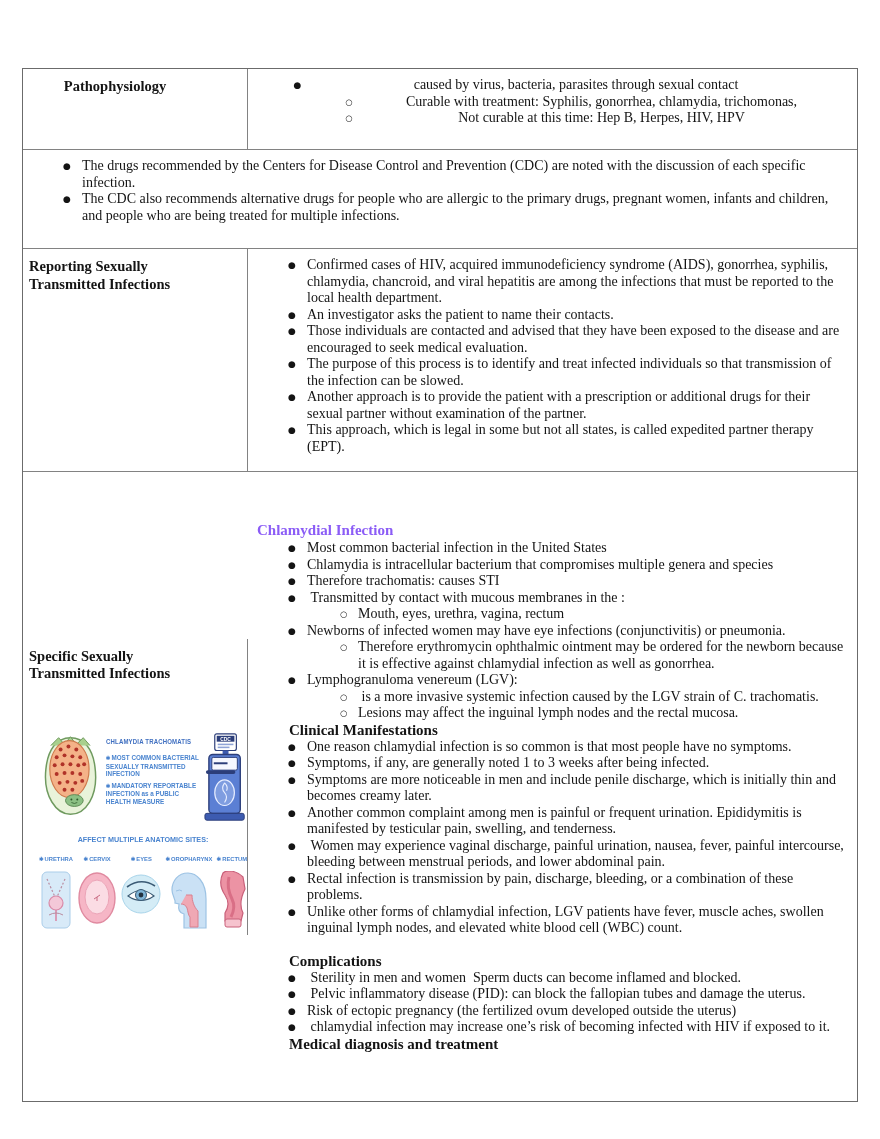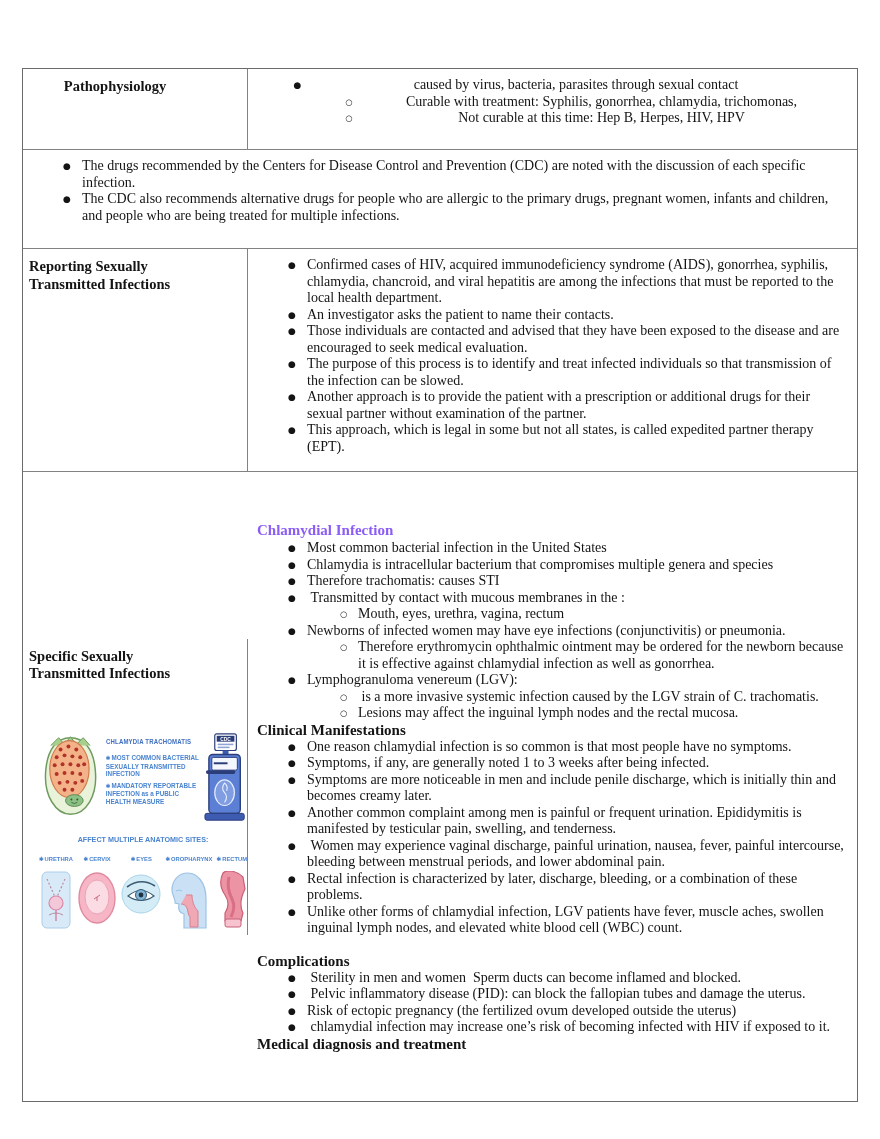--- a/index.html
+++ b/index.html
@@ -19,21 +19,21 @@
   }
   .cell-h .hdr{display:block;max-width:172px;}
   .cell-c{flex:1;box-sizing:border-box;padding:8px 12px 6px 9px;font-size:14px;line-height:16.5px;}
   .r1{min-height:80px;} .r2{min-height:98px;} .r3{min-height:222px;} .r4{min-height:629px;align-items:center;}
   .li{display:flex;}
   .li .mk{flex:none;width:19px;margin-left:31px;font-family:"DejaVu Sans",sans-serif;
           font-size:9px;line-height:16.5px;}
   .li.sub .mk{margin-left:83px;width:18px;font-size:8.5px;}
   .li .tx{flex:1;white-space:pre-wrap;}
   .red-head{font-weight:bold;font-size:15px;color:#8b5cf6;line-height:17px;margin-bottom:1px;}
-  .sec-head{font-weight:bold;font-size:15px;line-height:17px;}
+  .sec-head{font-weight:bold;font-size:15px;line-height:17px;margin-left:32px;}
   .spacer{height:16px;}
 
   
   .illus{width:208px;margin:48px 0 0 10px;font-family:"Liberation Sans",sans-serif;}
   .illus-top{display:flex;align-items:flex-start;height:94px;}
   .illus-midtext{width:94px;margin:2px 2px 0 4px;}
   .illus-title{display:block;font-size:7px;font-weight:bold;color:#3f6fc0;white-space:nowrap;
                transform:scaleX(.86);transform-origin:left top;letter-spacing:.2px;}
   .illus-b{margin-top:4px;font-size:6.3px;font-weight:bold;color:#4a84cf;line-height:7.6px;}
   .ast{color:#4a84cf;font-size:5.5px;margin-right:1px;}
@@ -285,21 +285,21 @@
         <div class="li">
           <span class="mk">●</span>
           <span class="tx">Another common complaint among men is painful or frequent urination. Epididymitis is manifested by testicular pain, swelling, and tenderness.</span>
         </div>
         <div class="li">
           <span class="mk">●</span>
           <span class="tx"> Women may experience vaginal discharge, painful urination, nausea, fever, painful intercourse, bleeding between menstrual periods, and lower abdominal pain.</span>
         </div>
         <div class="li">
           <span class="mk">●</span>
-          <span class="tx">Rectal infection is characterized by later, discharge, bleeding, or a combination of these problems.</span>
+          <span class="tx">Rectal infection is transmission by pain, discharge, bleeding, or a combination of these problems.</span>
         </div>
         <div class="li">
           <span class="mk">●</span>
           <span class="tx">Unlike other forms of chlamydial infection, LGV patients have fever, muscle aches, swollen inguinal lymph nodes, and elevated white blood cell (WBC) count.</span>
         </div>
         <div class="spacer"></div>
         <div class="sec-head">Complications</div>
         <div class="li">
           <span class="mk">●</span>
           <span class="tx"> Sterility in men and women  Sperm ducts can become inflamed and blocked.</span>

